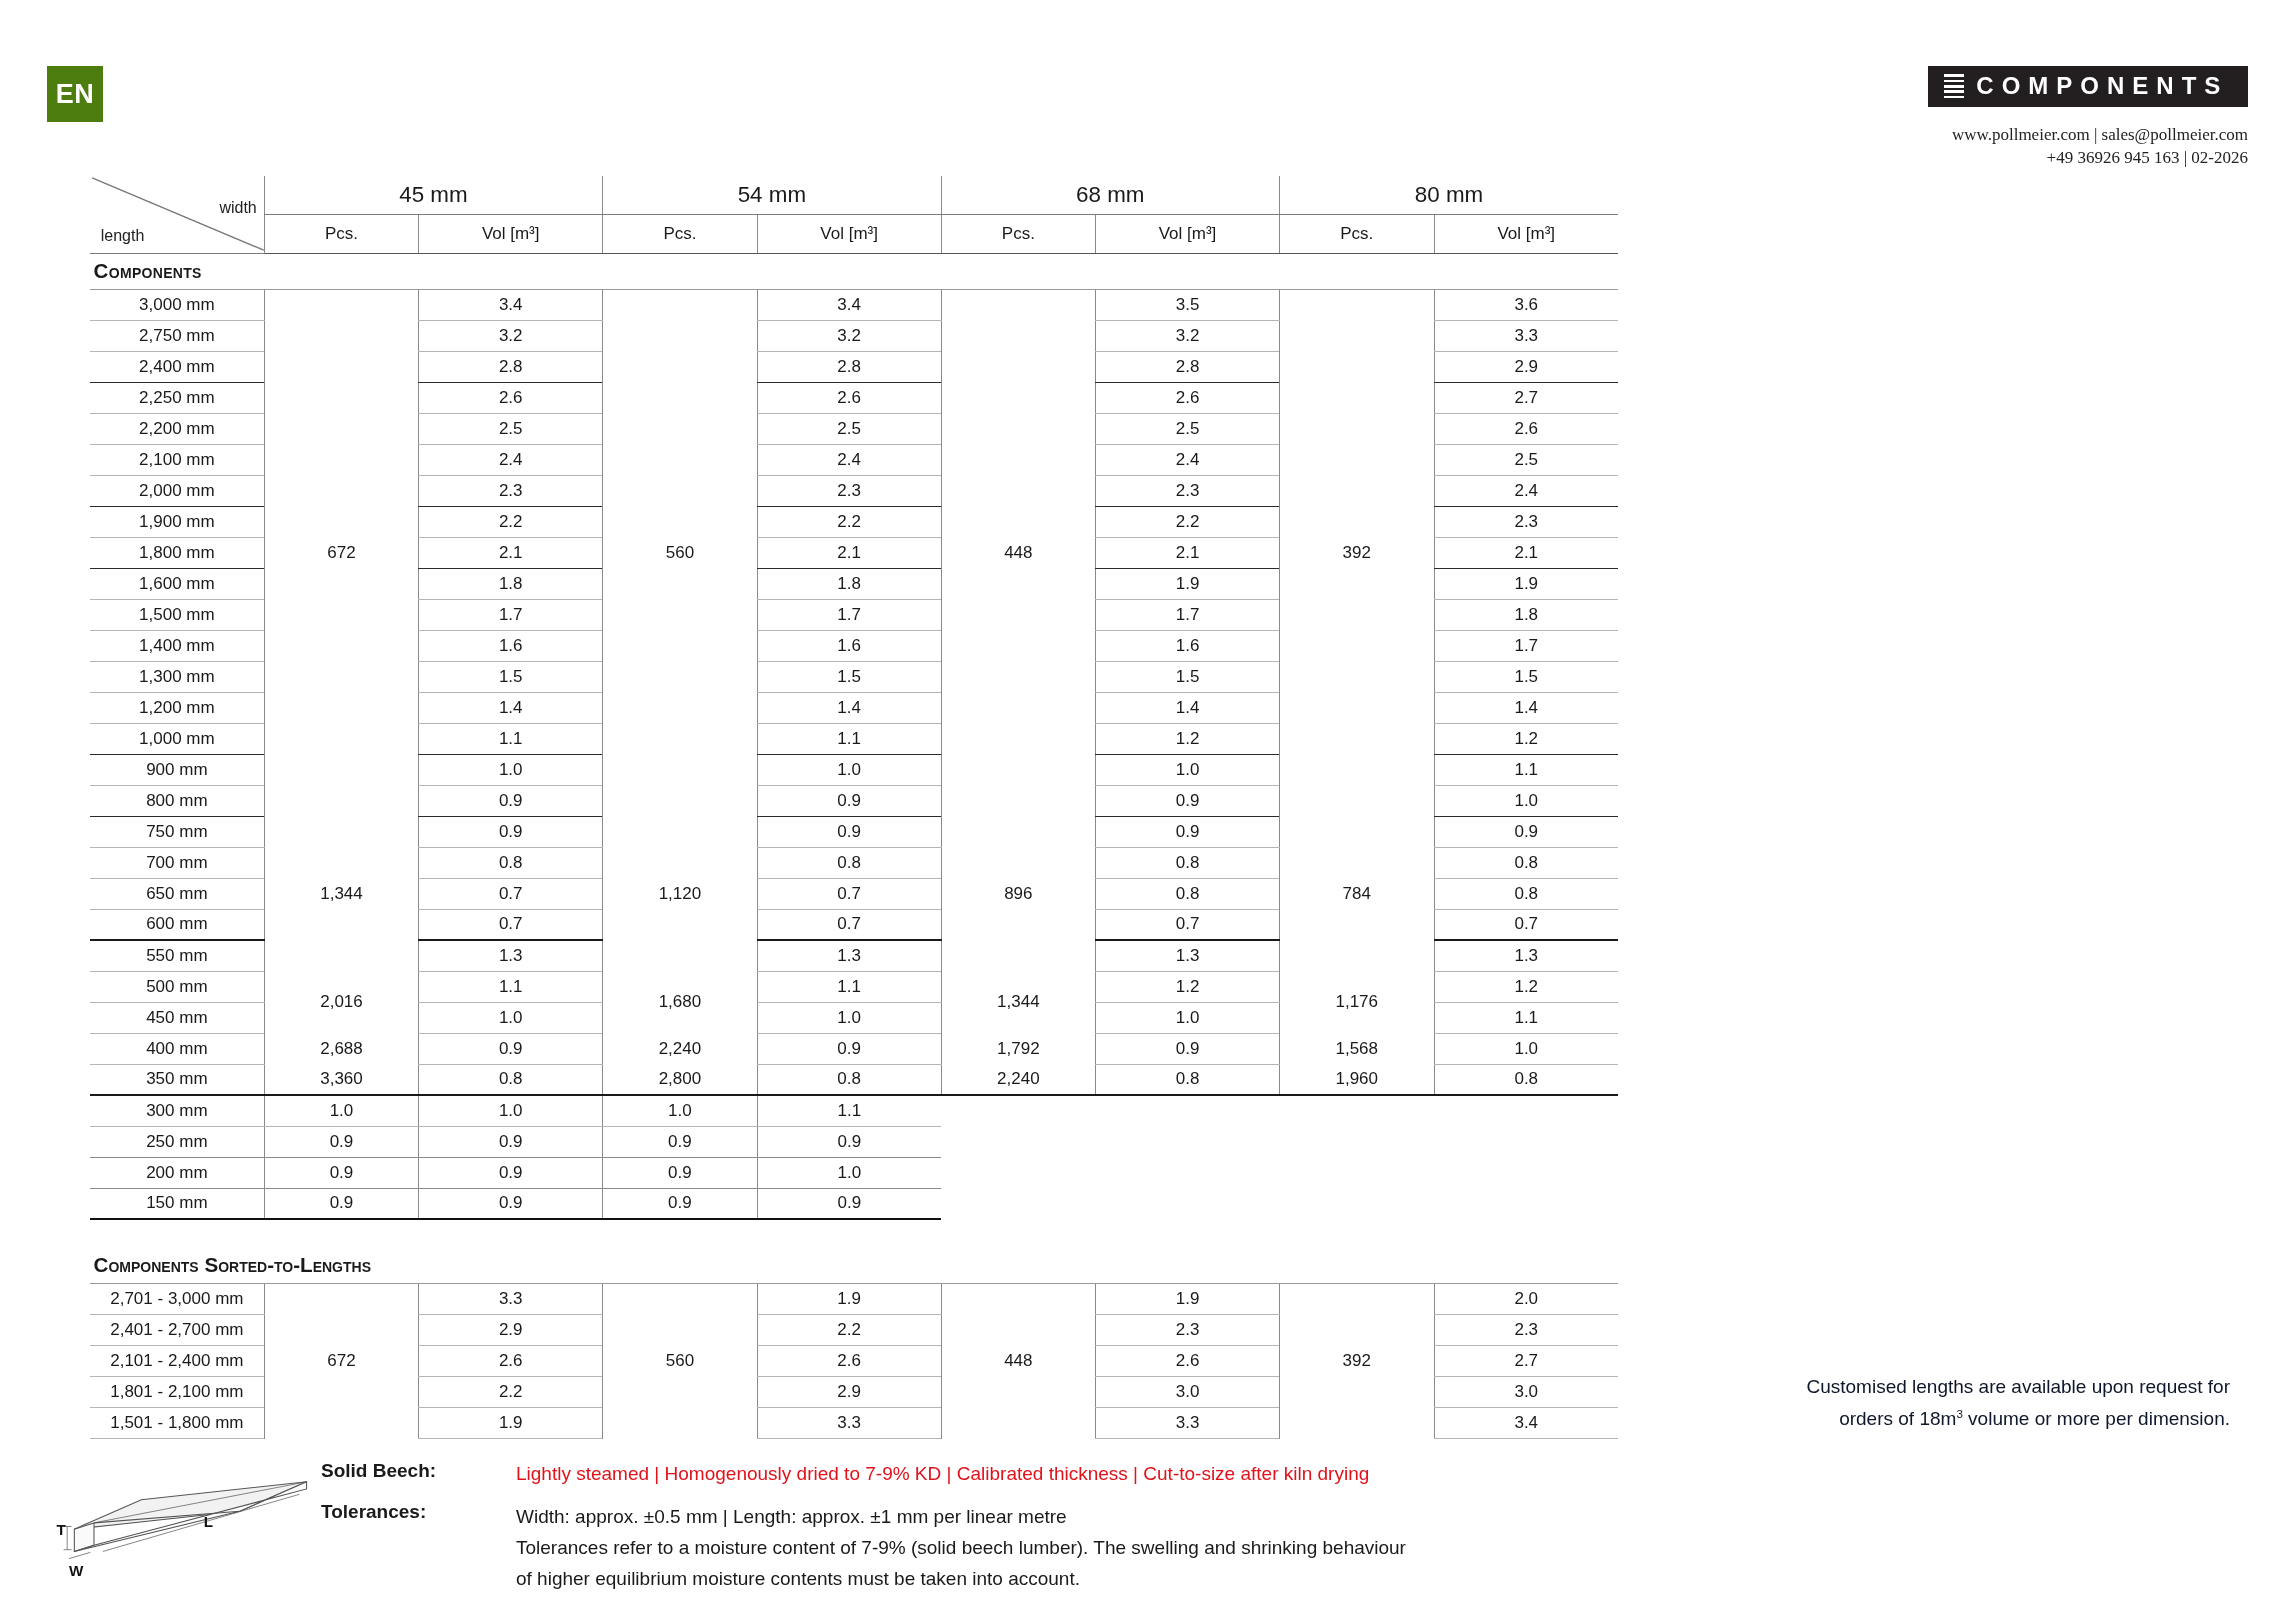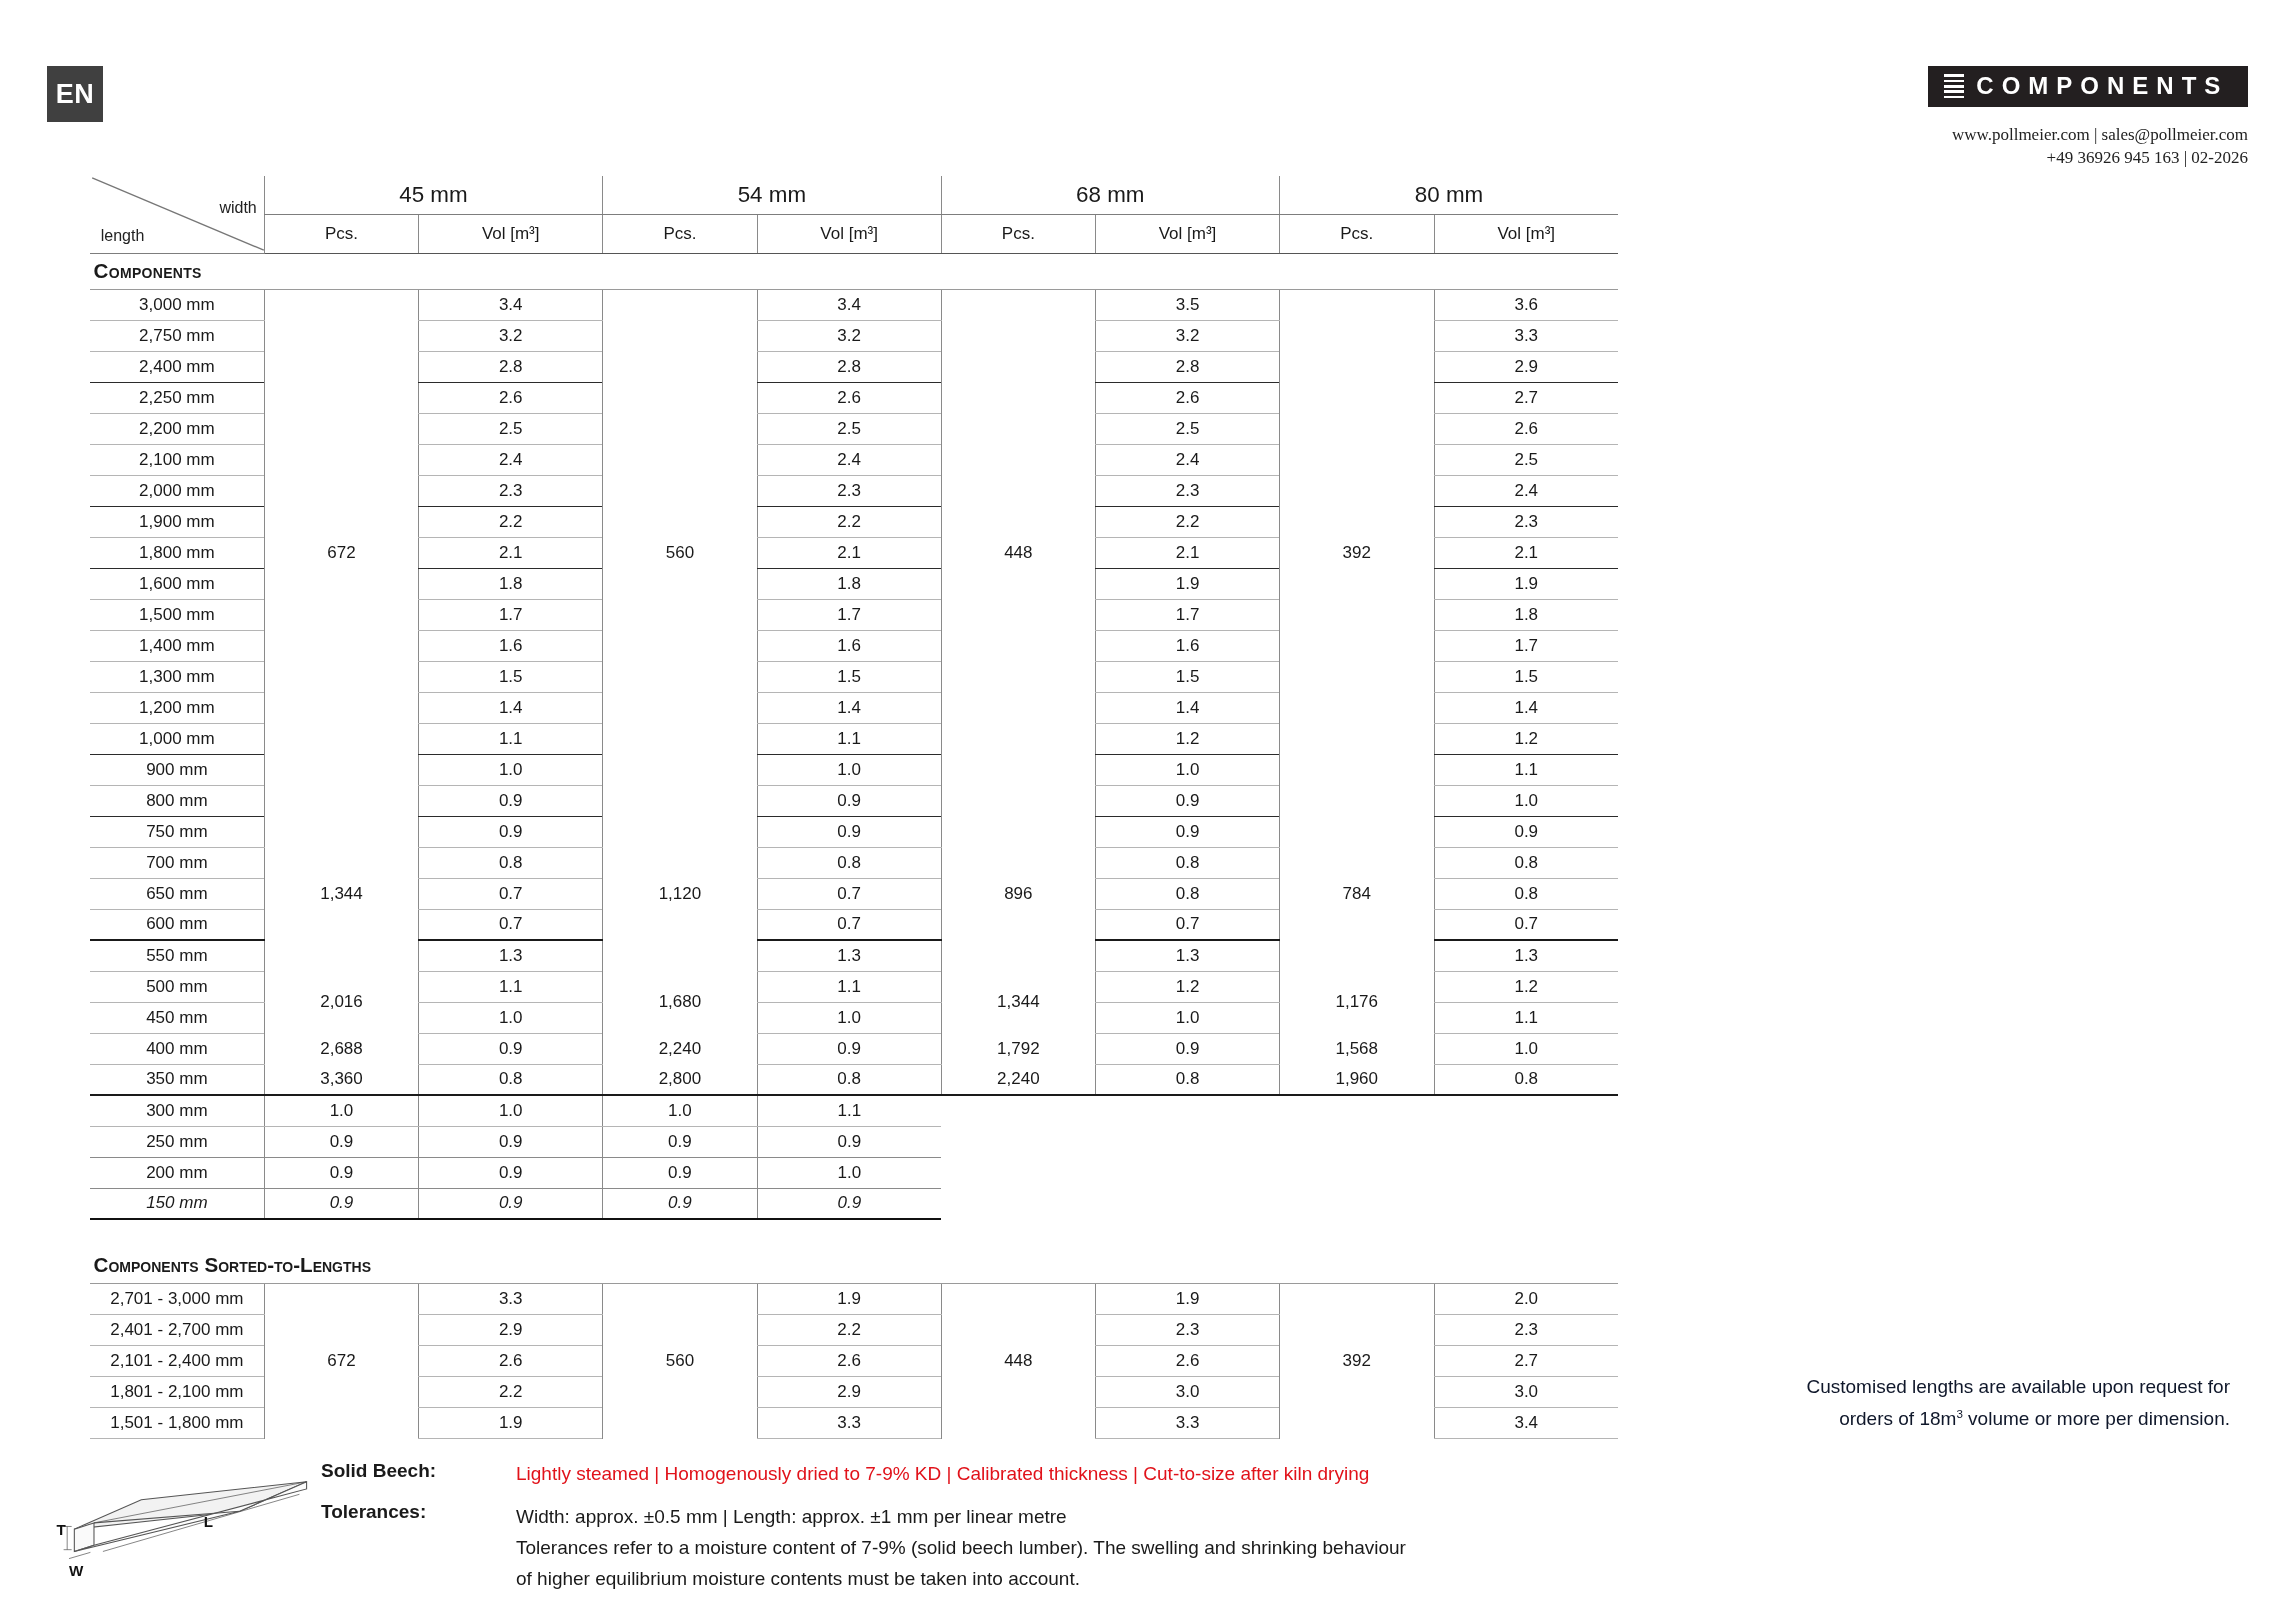--- a/index.html
+++ b/index.html
@@ -9,21 +9,21 @@
     font-family: "Liberation Sans", sans-serif;
     color: #1a1a1a;
     overflow: hidden;
   }
   .page { position: relative; width: 2293px; height: 1621px; }
 
   
   .lang-badge {
     position: absolute; left: 47px; top: 66px;
     width: 56px; height: 56px;
-    background: #404040; color: #fff;
+    background: #4d7c0f; color: #fff;
     font-size: 27px; font-weight: bold;
     display: flex; align-items: center; justify-content: center;
     letter-spacing: 0.4px;
   }
   .title-block {
     position: absolute; left: 116px; top: 56px;
     color: #e1121a;
   }
   .title-line1 { font-size: 36px; line-height: 45px; white-space: nowrap; }
   .title-line2 { font-size: 36px; line-height: 45px; white-space: nowrap; }
@@ -107,21 +107,21 @@
     text-align: center;
   }
   td.vol {
     border-left: 0.9px solid #8a8a8a;
     border-bottom: 0.9px solid #b5b5b5;
     text-align: center;
   }
   
   tr.grp-end td.len, tr.grp-end td.vol { border-bottom: 1.8px solid #2b2b2b; }
   tr.blk-end td.len, tr.blk-end td.vol, tr.blk-end td.pcs { border-bottom: 2.2px solid #1a1a1a; }
-  tr.last td { border-bottom: 2.7px solid #111; font-style: italic; }
+  tr.last td { border-bottom: 2.7px solid #111; }
   tr.light-end td.len, tr.light-end td.vol { border-bottom: 0.9px solid #8a8a8a; }
 
   .spacer td { height: 23px; border: 0 !important; }
   .sect2-title td {
     height: 41px; vertical-align: bottom;
     font-size: 20.6px; font-weight: bold;
     font-variant: small-caps;
     padding-left: 3.6px;
     padding-bottom: 5.4px;
     border-bottom: 0.9px solid #9a9a9a;

